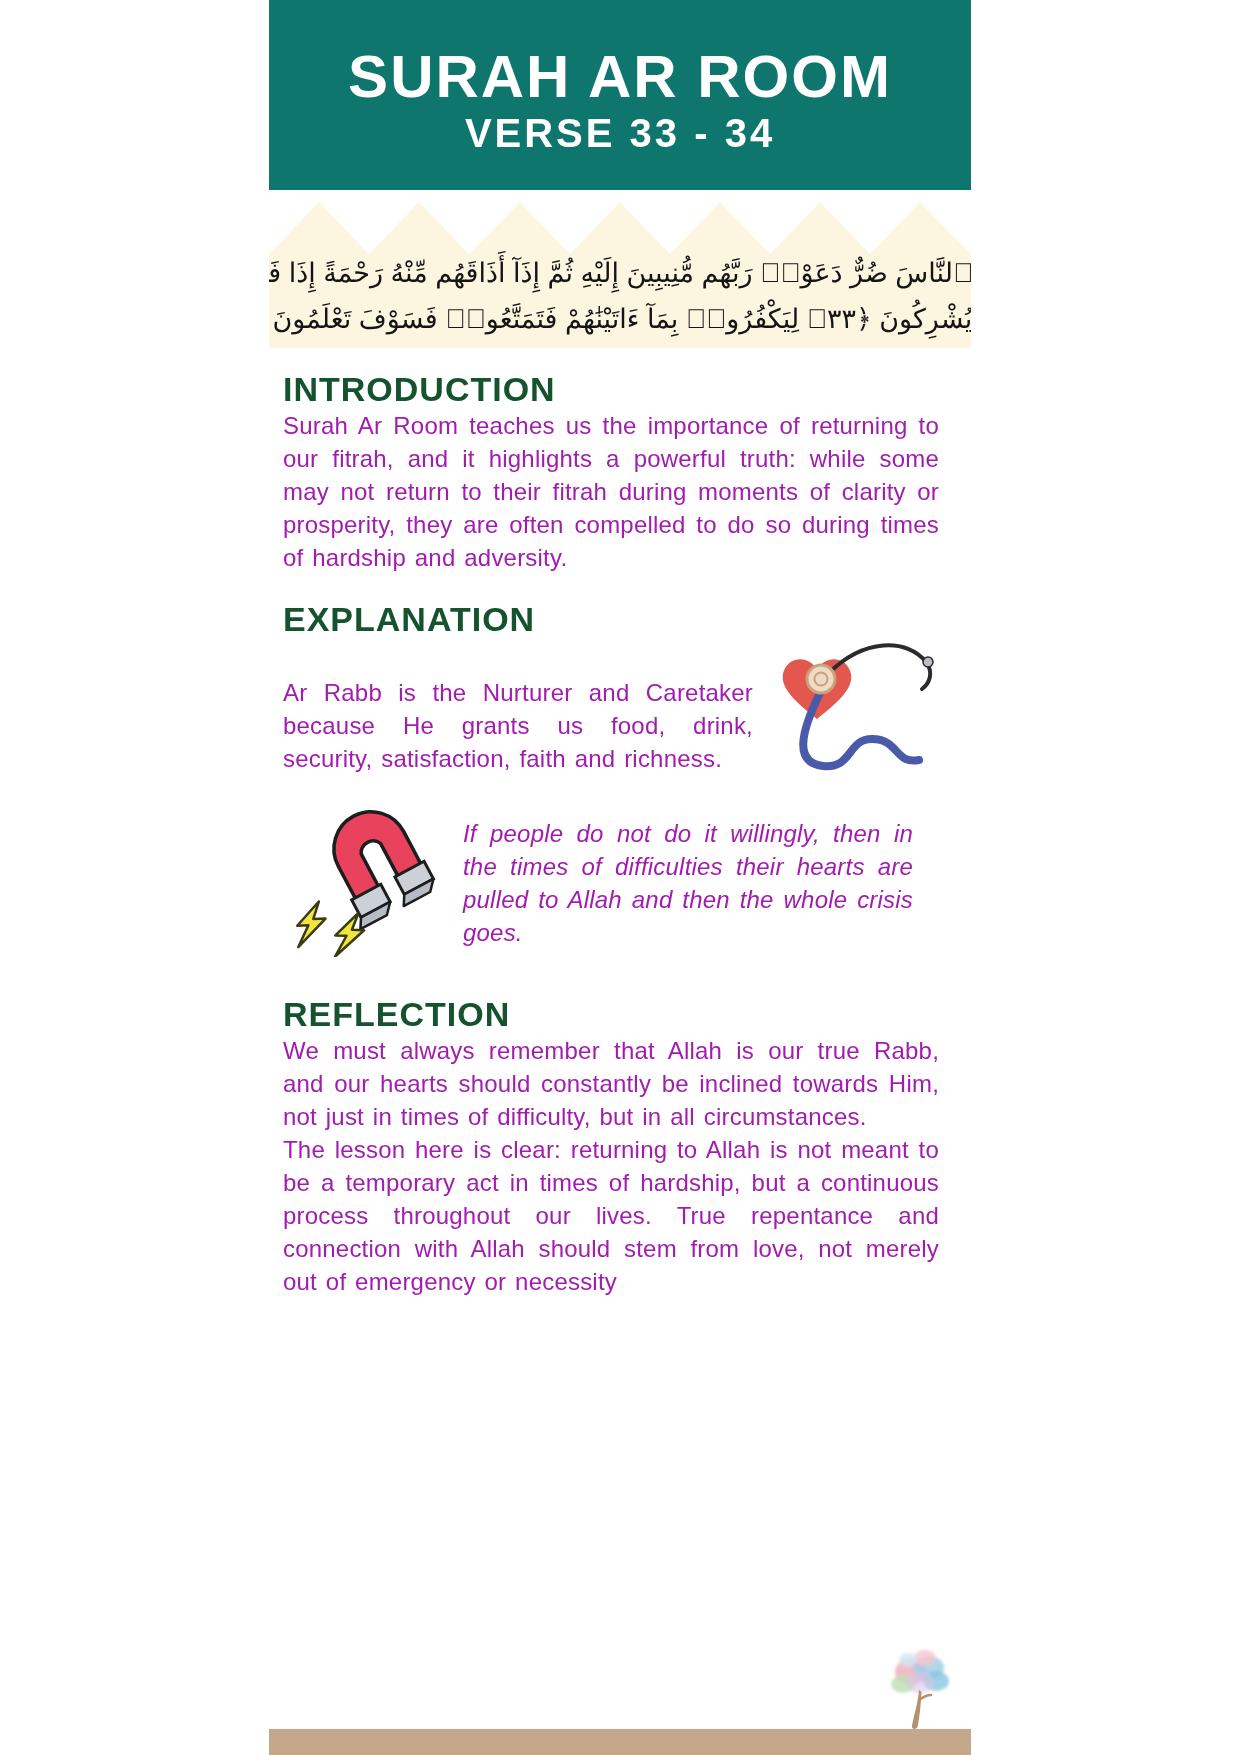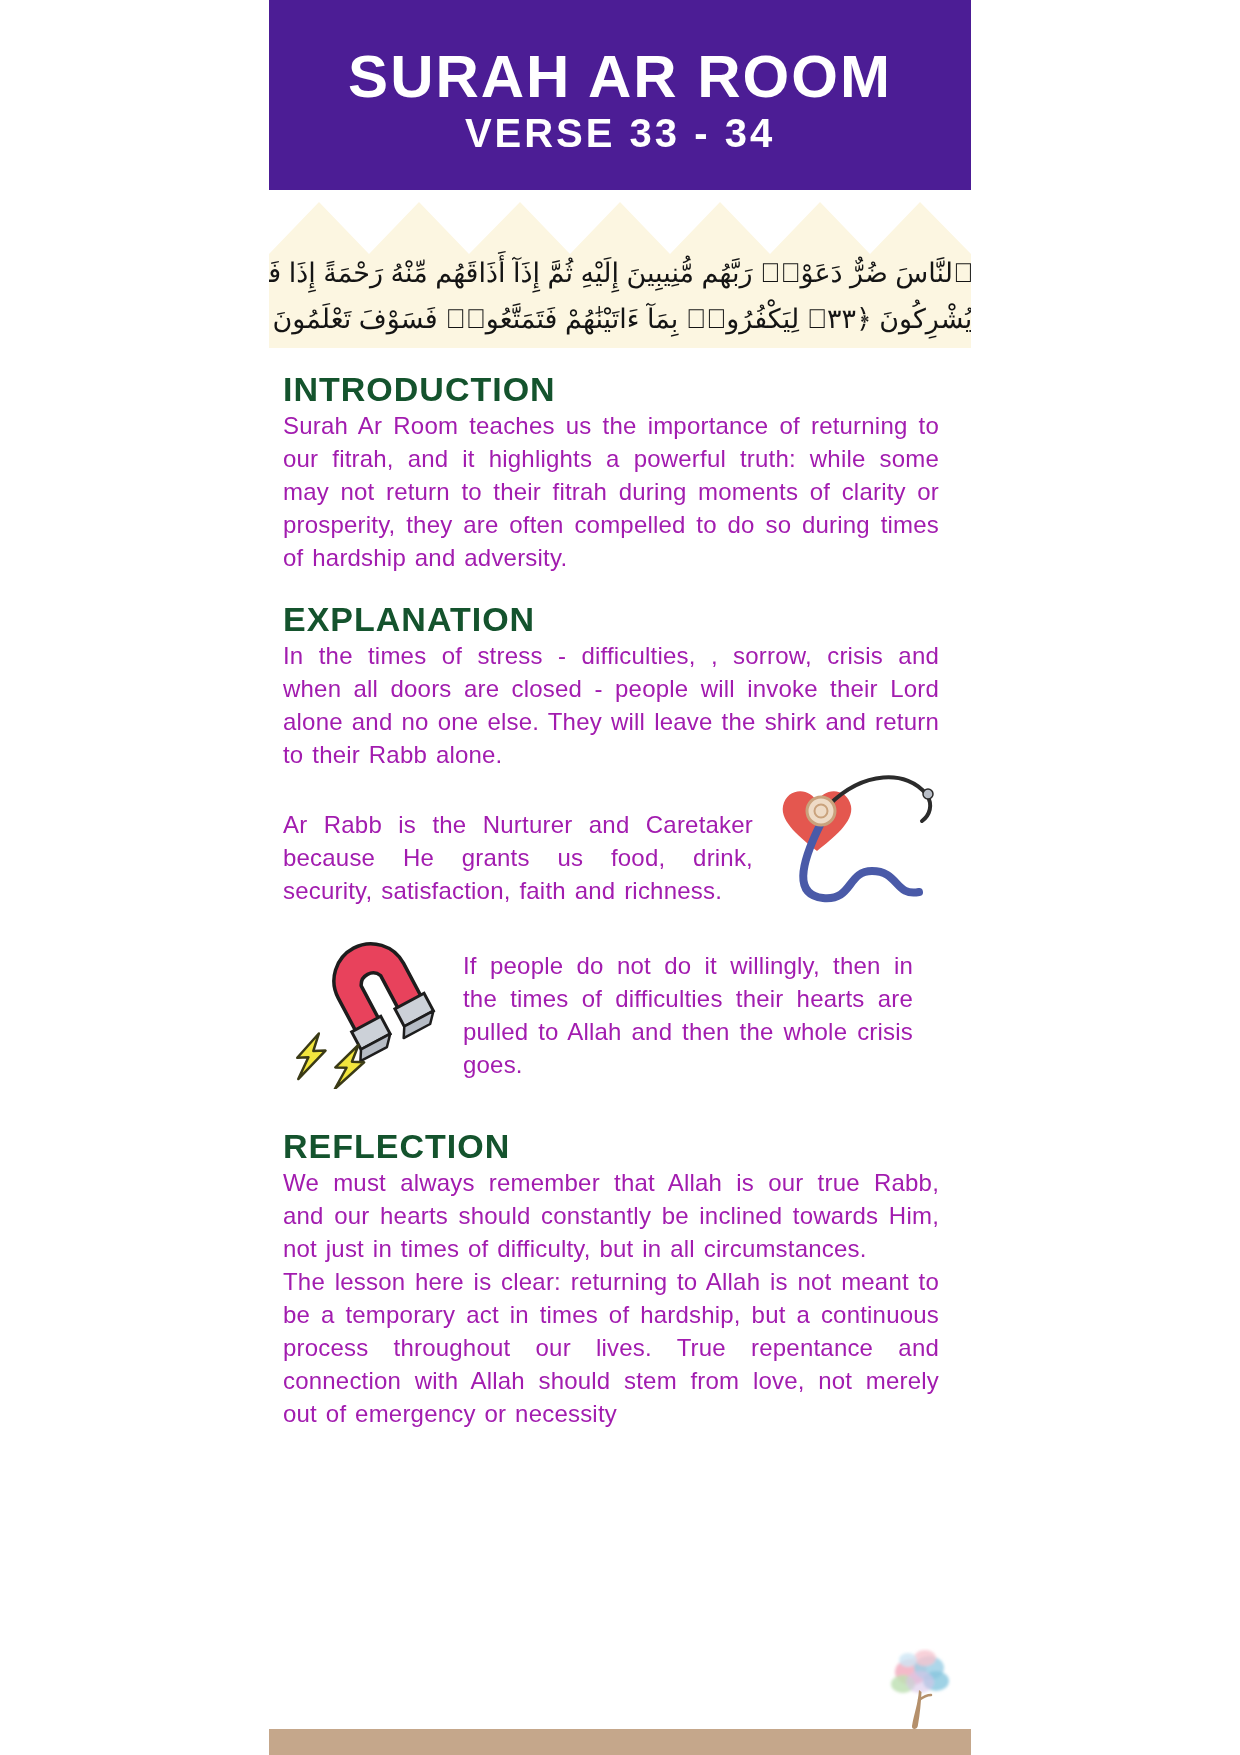--- a/index.html
+++ b/index.html
@@ -12,21 +12,21 @@
     overflow:hidden;
   }
   .content{
     position:relative;
     width:702px;
     margin:0 auto;
   }
   
   .hero{
     height:190px;
-    background:#4c1d95;
+    background:#0f766e;
     display:flex;flex-direction:column;align-items:center;justify-content:center;
     gap:6px;
   }
   .hero-title{
     color:#ffffff;font-weight:700;font-size:60px;letter-spacing:2px;
     line-height:1;margin-top:10px;
   }
   .hero-subtitle{
     color:#ffffff;font-weight:700;font-size:40px;letter-spacing:3px;line-height:1;
   }
@@ -58,21 +58,21 @@
     font-size:24px;line-height:33px;letter-spacing:.2px;word-spacing:2px;
     text-align:justify;text-align-last:left;
     color:#a21caf;
   }
   .mt-after-head{margin-top:12px;}
   .mt-para{margin-top:27px;}
   .row{display:flex;align-items:center;padding-left:14px;padding-right:26px;}
   .row .grow{flex:1 1 auto;padding-left:0;}
   .rabb-row{margin-top:22px;}
   .rabb-row p{padding-right:22px;}
-  .magnet-row{margin-top:6px;}
+  .magnet-row{margin-top:6px;font-style:italic;}
   .magnet-art{flex:0 0 150px;margin-left:12px;margin-right:18px;margin-top:-8px;}
   .steth-art{flex:0 0 170px;margin-top:-22px;}
   
   .logo{
     position:absolute;left:872px;top:1648px;width:92px;text-align:center;
   }
   .caption-line{height:8px;width:60px;margin:2px auto 0;background:#6f5e40;border-radius:2px;opacity:.8;filter:blur(.6px);}
   .caption-line.en{height:4px;width:54px;margin-top:3px;background:#7d6b4a;}
   .footer-bar{
     position:absolute;left:269px;top:1729px;width:702px;height:26px;background:#c5a78b;
@@ -91,21 +91,20 @@
 
     <section class="verse">
       <div class="arabic">وَإِذَا مَسَّ ٱلنَّاسَ ضُرٌّ دَعَوْا۟ رَبَّهُم مُّنِيبِينَ إِلَيْهِ ثُمَّ إِذَآ أَذَاقَهُم مِّنْهُ رَحْمَةً إِذَا فَرِيقٌ مِّنْهُم</div>
       <div class="arabic">بِرَبِّهِمْ يُشْرِكُونَ ﴿٣٣﴾ لِيَكْفُرُوا۟ بِمَآ ءَاتَيْنَٰهُمْ فَتَمَتَّعُوا۟ فَسَوْفَ تَعْلَمُونَ ﴿٣٤﴾</div>
     </section>
 
     <h2 class="sec intro">INTRODUCTION</h2>
     <p class="body mt-after-head">Surah Ar Room teaches us the importance of returning to our fitrah, and it highlights a powerful truth: while some may not return to their fitrah during moments of clarity or prosperity, they are often compelled to do so during times of hardship and adversity.</p>
 
     <h2 class="sec expl">EXPLANATION</h2>
-    <p class="body mt-after-head">In the times of stress - difficulties, , sorrow, crisis and when all doors are closed - people will invoke their Lord alone and no one else. They will leave the shirk and return to their Rabb alone.</p>
 
     <div class="row rabb-row">
       <p class="body grow" style="padding-left:0;">Ar Rabb is the Nurturer and Caretaker because He grants us food, drink, security, satisfaction, faith and richness.</p>
       <svg class="steth-art" width="170" height="150" viewBox="0 0 170 150">
         <path d="M42 32 C36 16, 12 16, 8 35 C5 51, 26 67, 42 80 C58 67, 79 51, 76 35 C72 16, 48 16, 42 32 Z" fill="#e4574f"></path>
         <path d="M54 34 C 88 0, 132 -2, 152 24" fill="none" stroke="#2b2b2b" stroke-width="4" stroke-linecap="round"></path>
         <path d="M152 24 C 158 34, 155 44, 147 50" fill="none" stroke="#2b2b2b" stroke-width="4" stroke-linecap="round"></path>
         <circle cx="153" cy="23" r="5" fill="#b9bec7" stroke="#2b2b2b" stroke-width="1.5"></circle>
         <path d="M46 52 C 24 96, 20 124, 48 127 C 78 130, 72 100, 97 100 C 124 100, 120 126, 144 121" fill="none" stroke="#4a5aa8" stroke-width="8" stroke-linecap="round"></path>
         <circle cx="46" cy="40" r="14" fill="#eedbc6" stroke="#c9a27c" stroke-width="3"></circle>

